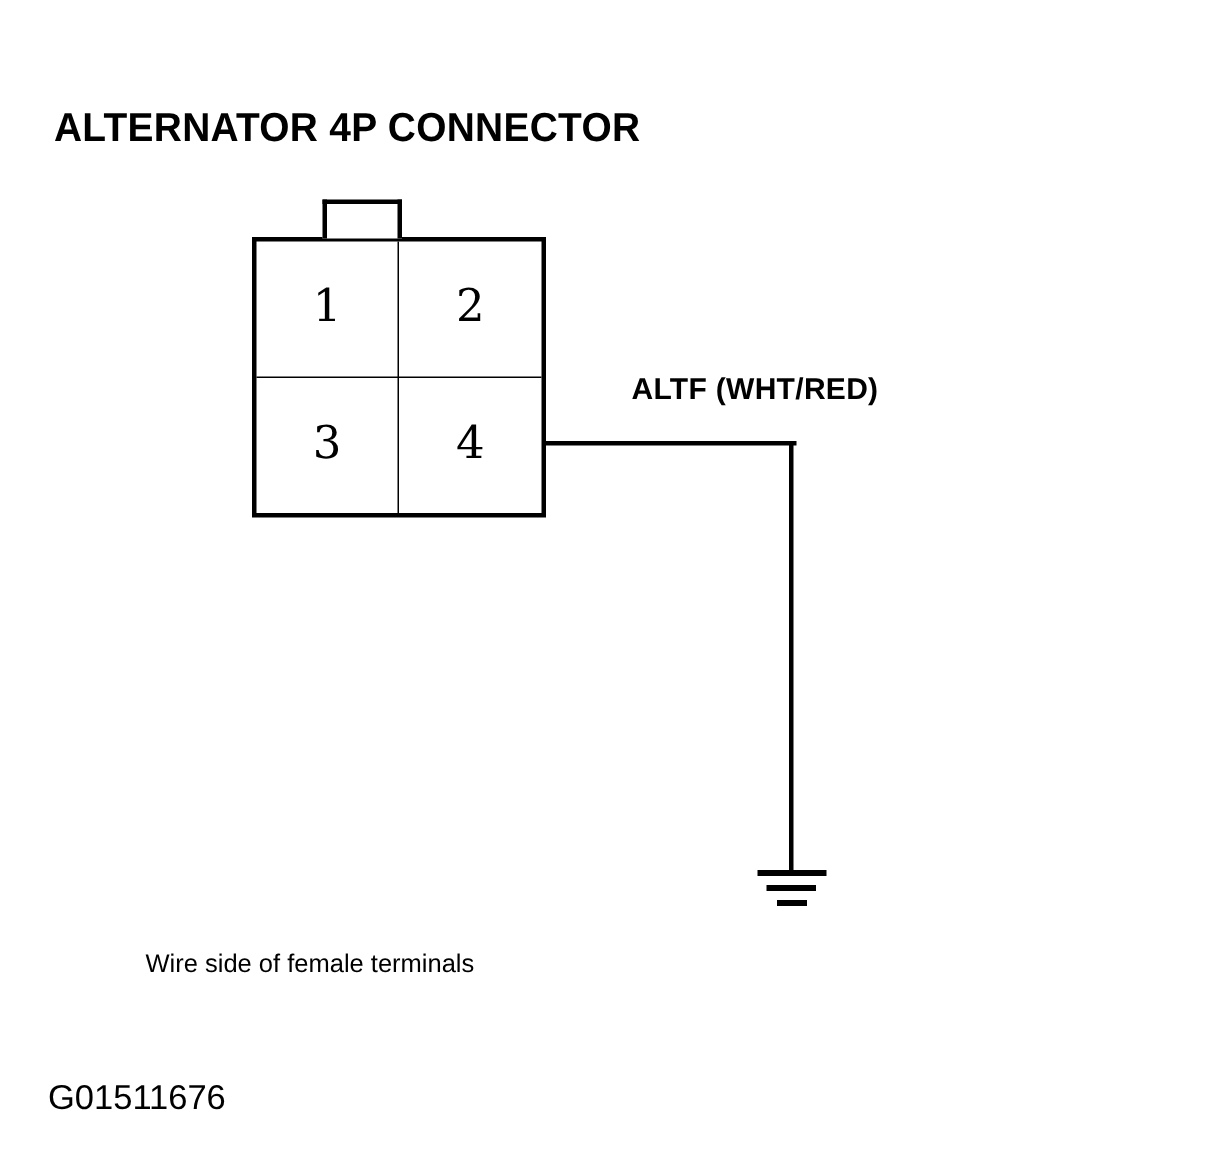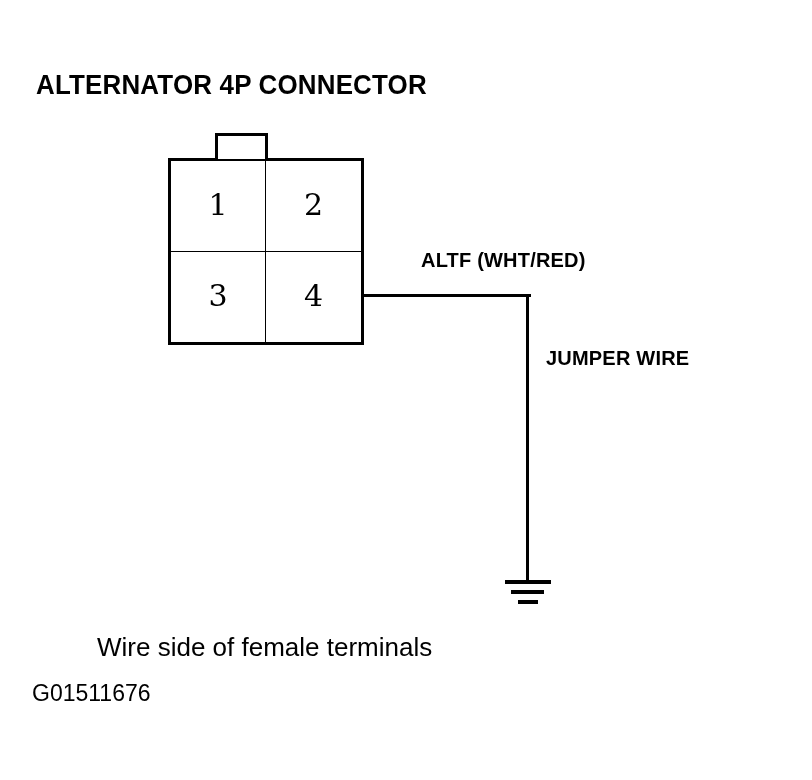--- a/index.html
+++ b/index.html
@@ -157,29 +157,29 @@
   .label-jumper {
     left: 546px;
     top: 348px;
   }
 
   
   .caption {
     position: absolute;
     left: 97px;
     top: 634px;
-    font-size: 26px;
+    font-size: 17px;
     font-weight: normal;
     white-space: nowrap;
     line-height: 1;
   }
   .doc-id {
     position: absolute;
     left: 32px;
-    top: 682px;
+    top: 720px;
     font-size: 23px;
     font-weight: normal;
     white-space: nowrap;
     line-height: 1;
   }
 </style>
 </head>
 <body>
 
 <div class="canvas">
@@ -213,19 +213,18 @@
 
   <div class="wire-h"></div>
   <div class="wire-v"></div>
 
   <div class="gnd-bar gnd-bar-1"></div>
   <div class="gnd-bar gnd-bar-2"></div>
   <div class="gnd-bar gnd-bar-3"></div>
 
   <div class="label-bold label-altf">ALTF (WHT/RED)</div>
 
-  <div class="label-bold label-jumper">JUMPER WIRE</div>
 
   <div class="caption">Wire side of female terminals</div>
 
   <div class="doc-id">G01511676</div>
 
 </div>
 
 </body></html>

